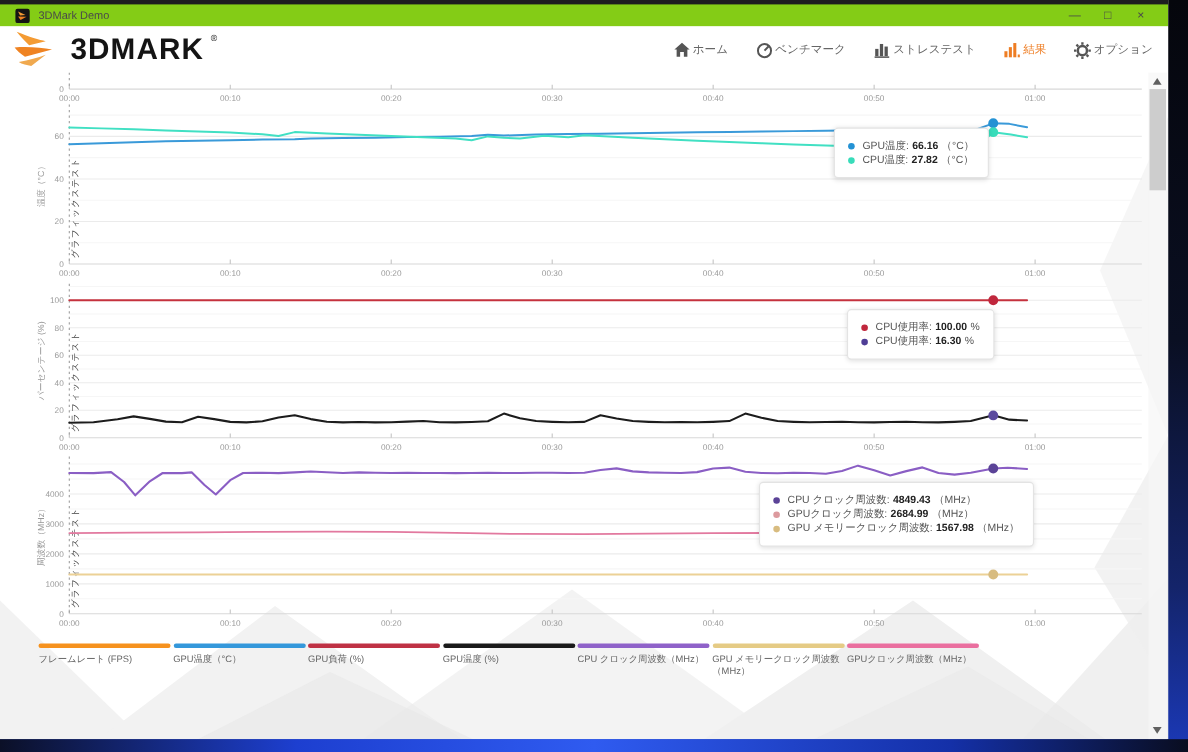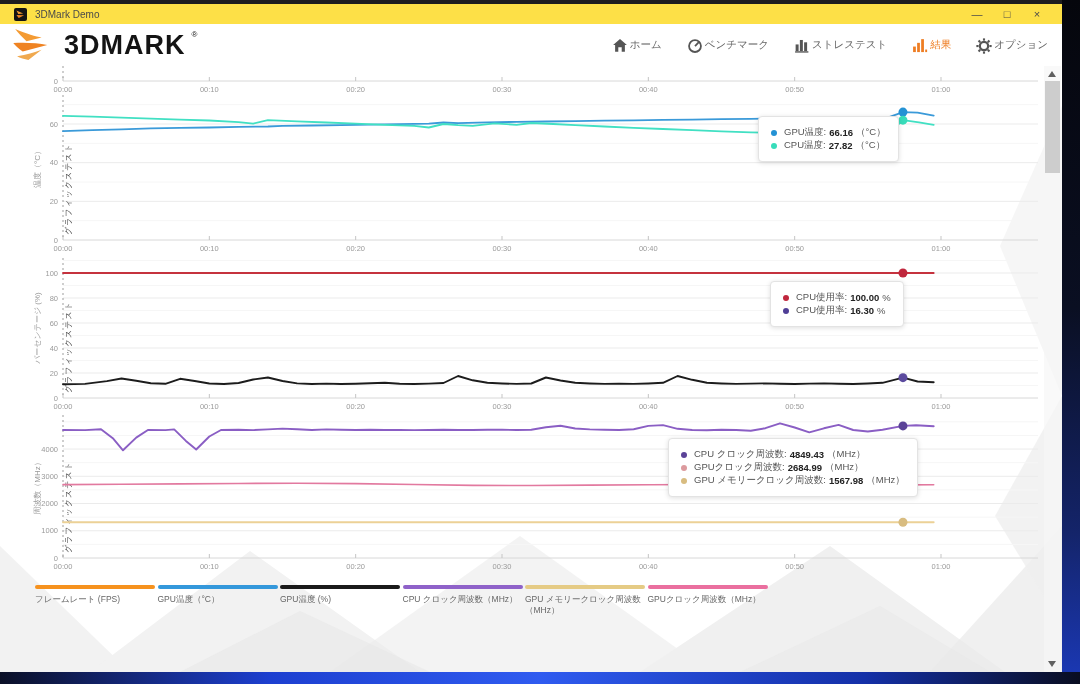--- a/index.html
+++ b/index.html
@@ -2,21 +2,21 @@
 <html><head>
 <meta charset="utf-8">
 <style>
   html,body{margin:0;padding:0;background:#000;}
   *{box-sizing:border-box;font-family:"Liberation Sans","DejaVu Sans",sans-serif;}
   .desktop{position:relative;width:1080px;height:684px;overflow:hidden;
     background:linear-gradient(180deg,#05060c 0%,#0a0f22 45%,#14246a 78%,#1b39b8 100%);}
   .bottom-strip{position:absolute;left:0;top:672px;width:1080px;height:12px;
     background:linear-gradient(90deg,#0b1027,#1d3fd0 25%,#2f5bf0 50%,#1430a8 80%,#090d20);}
   .window{position:absolute;left:0;top:0;width:1062px;height:672px;background:#fff;overflow:hidden;}
-  .titlebar{position:absolute;left:0;top:0;width:100%;height:24px;background:#fde047;
+  .titlebar{position:absolute;left:0;top:0;width:100%;height:24px;background:#84cc16;
     border-top:4px solid #1d1d1f;display:flex;align-items:center;padding:0 8px;}
   .app-icon{width:13px;height:13px;background:#141414;border-radius:2px;margin:0 8px 0 6px;
     display:flex;align-items:center;justify-content:center;flex:0 0 auto;}
   .title-text{font-size:10px;color:#4a4a4a;flex:1;}
   .win-controls{display:flex;gap:0;margin-right:2px;}
   .win-btn{width:30px;text-align:center;font-size:11px;color:#4a4a4a;cursor:default;line-height:20px;}
   .header{position:absolute;left:0;top:24px;width:100%;height:42px;background:#fff;
     display:flex;align-items:center;justify-content:space-between;padding:0 14px 0 12px;text-align:right;}
   .logo{display:flex;align-items:flex-start;gap:6px;}
   .logo-text{font-size:27px;font-weight:800;color:#141414;letter-spacing:1px;line-height:34px;}
@@ -302,21 +302,21 @@
               <b class="tip-value">100.00</b>
               <span class="tip-unit">%</span>
             </div>
             <div class="tip-row">
               <span class="tip-dot" style="background: rgb(79, 62, 150);"></span>
               <span class="tip-label">CPU使用率:</span>
               <b class="tip-value">16.30</b>
               <span class="tip-unit">%</span>
             </div>
           </div>
-          <div class="tip" style="left: 668px; top: 372px;">
+          <div class="tip" style="left: 690px; top: 372px;">
             <div class="tip-row">
               <span class="tip-dot" style="background: rgb(91, 67, 151);"></span>
               <span class="tip-label">CPU クロック周波数:</span>
               <b class="tip-value">4849.43</b>
               <span class="tip-unit">（MHz）</span>
             </div>
             <div class="tip-row">
               <span class="tip-dot" style="background: rgb(220, 154, 158);"></span>
               <span class="tip-label">GPUクロック周波数:</span>
               <b class="tip-value">2684.99</b>
@@ -332,20 +332,24 @@
         </div>
 
       <div class="legend" id="legend">
           <div class="li">
             <div class="li-bar" style="background: rgb(246, 146, 30);"></div>
             <div class="li-label">フレームレート (FPS)</div>
           </div>
           <div class="li">
             <div class="li-bar" style="background: rgb(52, 152, 219);"></div>
             <div class="li-label">GPU温度（°C）</div>
+          </div>
+          <div class="li">
+            <div class="li-bar" style="background: rgb(191, 49, 68);"></div>
+            <div class="li-label">GPU負荷 (%)</div>
           </div>
           <div class="li">
             <div class="li-bar" style="background: rgb(26, 26, 26);"></div>
             <div class="li-label">GPU温度 (%)</div>
           </div>
           <div class="li">
             <div class="li-bar" style="background: rgb(143, 98, 201);"></div>
             <div class="li-label">CPU クロック周波数（MHz）</div>
           </div>
           <div class="li">

